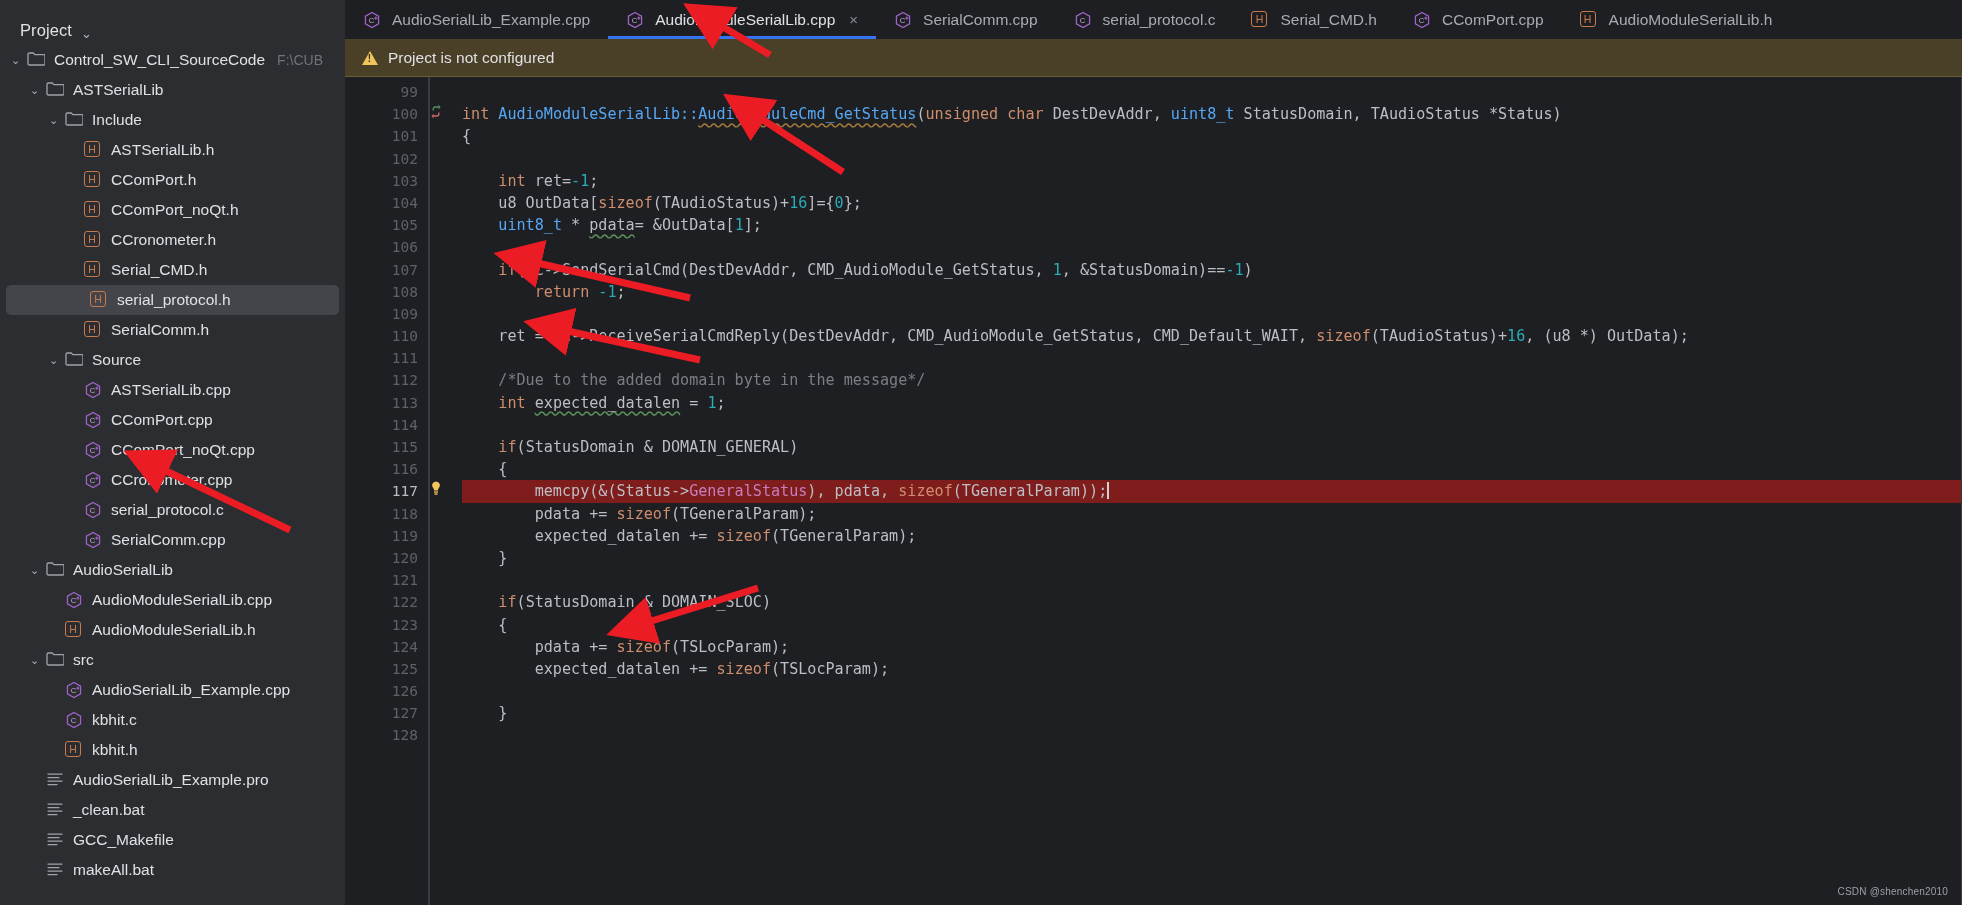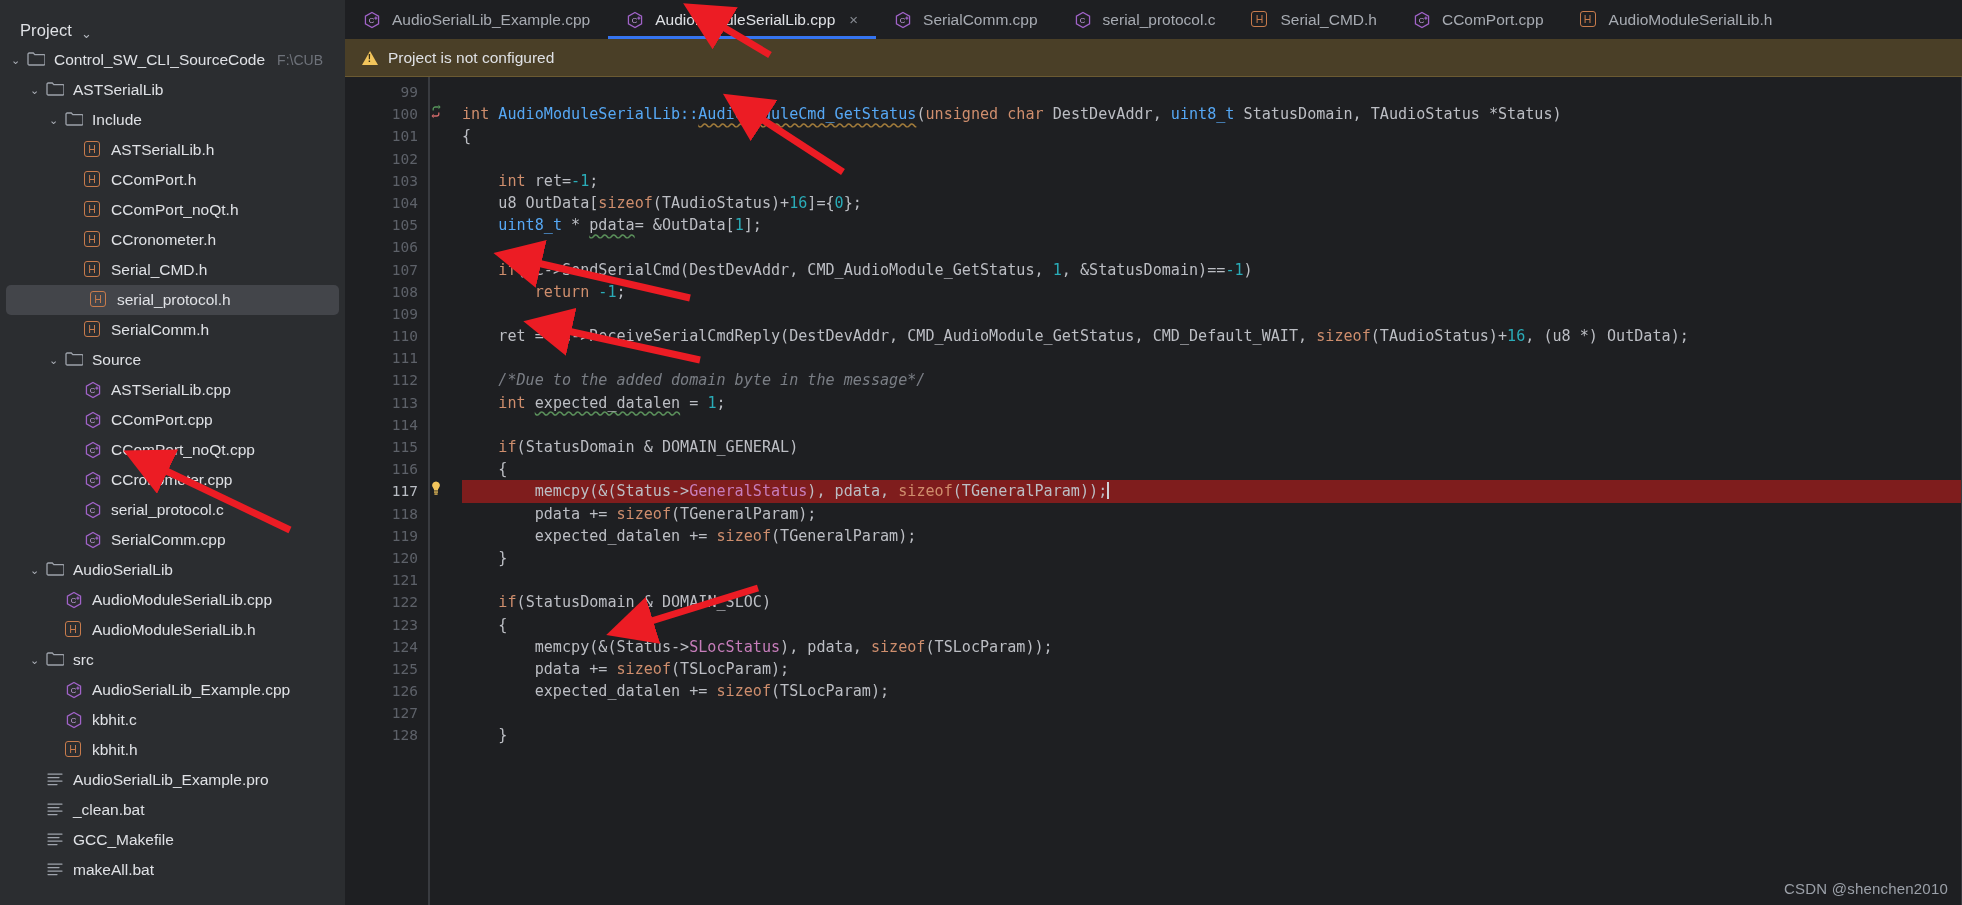--- a/index.html
+++ b/index.html
@@ -189,21 +189,21 @@
     white-space: pre;
     color: #bcbec4;
   }
   .cline.hl { background: #7f1d1d; }
 
   
   .kw   { color: #cf8e6d; }
   .num  { color: #2aacb8; }
   .fn   { color: #56a8f5; }
   .fld  { color: #c77dbb; }
-  .cmt  { color: #7a7e85; font-style: italic; }
+  .cmt  { color: #7a7e85; }
   .def  { color: #bcbec4; }
   .undl { text-decoration: underline; text-decoration-color: #56a8f5; }
   .squiggle {
     text-decoration: underline;
     text-decoration-style: wavy;
     text-decoration-color: #a07a3a;
     text-underline-offset: 3px;
   }
   .squiggle-g {
     text-decoration: underline;
@@ -256,21 +256,21 @@
     color: #3a2f12;
     font-weight: bold;
     font-family: "Liberation Sans", sans-serif;
   }
 
   .watermark {
     position: absolute;
     right: 14px;
     bottom: 8px;
     color: #9ba0a8;
-    font-size: 15px;
+    font-size: 10px;
     font-family: "Liberation Sans", sans-serif;
     letter-spacing: .2px;
     margin-left: 16px;
   }
 
   
   .arrows { position: absolute; inset: 0; pointer-events: none; }
 </style>
 </head>
 <body>
@@ -695,21 +695,20 @@
           <div class="cline">&nbsp;</div>
           <div class="cline"><span class="def">    </span><span class="kw">if</span><span class="def">(StatusDomain &amp; DOMAIN_GENERAL)</span></div>
           <div class="cline"><span class="def">    {</span></div>
           <div class="cline hl"><span class="def">        memcpy(&amp;(Status-&gt;</span><span class="fld">GeneralStatus</span><span class="def">), pdata, </span><span class="kw">sizeof</span><span class="def">(TGeneralParam));</span><span class="caret"></span></div>
           <div class="cline"><span class="def">        pdata += </span><span class="kw">sizeof</span><span class="def">(TGeneralParam);</span></div>
           <div class="cline"><span class="def">        expected_datalen += </span><span class="kw">sizeof</span><span class="def">(TGeneralParam);</span></div>
           <div class="cline"><span class="def">    }</span></div>
           <div class="cline">&nbsp;</div>
           <div class="cline"><span class="def">    </span><span class="kw">if</span><span class="def">(StatusDomain &amp; DOMAIN_SLOC)</span></div>
           <div class="cline"><span class="def">    {</span></div>
-          <div class="cline"><span class="def">        memcpy(&amp;(Status-&gt;</span><span class="fld">SLocStatus</span><span class="def">), pdata, </span><span class="kw">sizeof</span><span class="def">(TSLocParam));</span></div>
           <div class="cline"><span class="def">        pdata += </span><span class="kw">sizeof</span><span class="def">(TSLocParam);</span></div>
           <div class="cline"><span class="def">        expected_datalen += </span><span class="kw">sizeof</span><span class="def">(TSLocParam);</span></div>
           <div class="cline">&nbsp;</div>
           <div class="cline"><span class="def">    }</span></div>
         </div>
       <div class="right-rail"></div>
     </div>
 
     <div class="watermark">CSDN @shenchen2010</div>
   </div>

